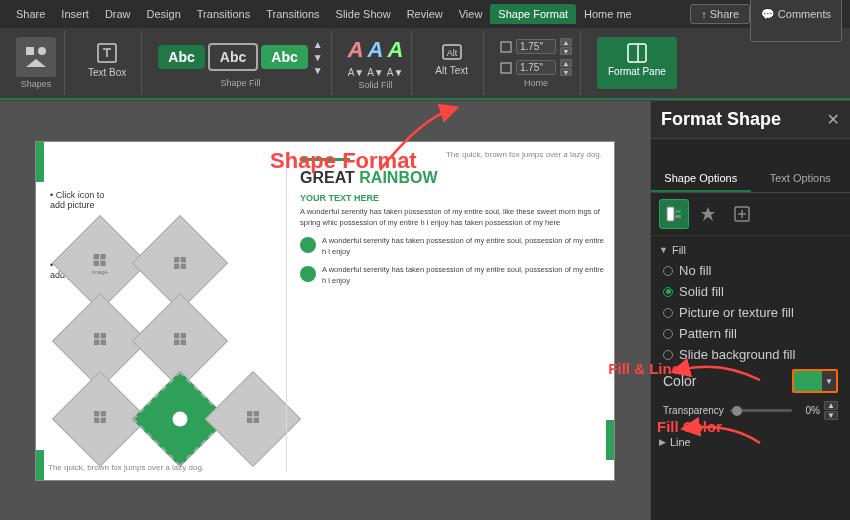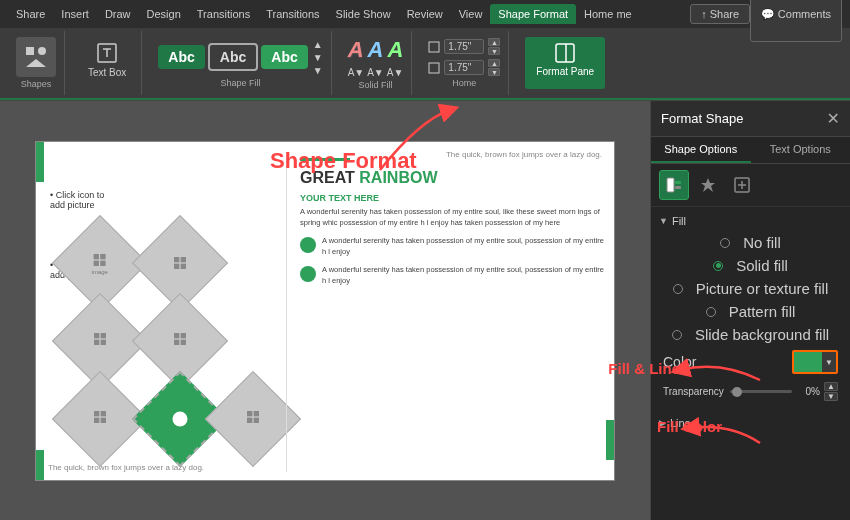--- a/index.html
+++ b/index.html
@@ -48,36 +48,36 @@
     .slide-body-text { font-size: 7.5px; color: #444; line-height: 1.4; margin-bottom: 8px; }
     .green-line { height: 3px; background: #2ea05a; width: 50px; margin-bottom: 8px; }
 
     .bullet-item { display: flex; align-items: flex-start; gap: 6px; margin-bottom: 8px; }
     .bullet-dot { width: 16px; height: 16px; background: #2ea05a; border-radius: 50%; flex-shrink: 0; margin-top: 1px; }
     .bullet-item-text { font-size: 7.5px; color: #444; line-height: 1.4; }
 
     
     .format-panel { width: 200px; background: #252525; border-left: 1px solid #444; display: flex; flex-direction: column; }
     .panel-header { background: #2d2d2d; padding: 8px 10px; display: flex; align-items: center; justify-content: space-between; border-bottom: 1px solid #444; }
-    .panel-title { font-size: 13px; color: #fff; font-weight: 400; }
+    .panel-title { font-size: 18px; color: #fff; font-weight: 700; }
     .panel-close { color: #aaa; cursor: pointer; font-size: 16px; }
 
     .panel-tabs { display: flex; border-bottom: 1px solid #444; }
-    .panel-tab { flex: 1; text-align: center; padding: 6px 4px; font-size: 11px; color: #aaa; cursor: pointer; }
+    .panel-tab { flex: 1; text-align: center; padding: 6px 4px; font-size: 11px; color: #aaa; cursor: pointer; margin-top: 27px; }
     .panel-tab.active { color: #fff; border-bottom: 2px solid #1f7846; }
 
     .panel-icons { display: flex; gap: 4px; padding: 6px 8px; border-bottom: 1px solid #333; }
     .panel-icon-btn { width: 30px; height: 30px; background: transparent; border: 1px solid transparent; border-radius: 3px; display: flex; align-items: center; justify-content: center; cursor: pointer; color: #ccc; font-size: 14px; }
     .panel-icon-btn.active { background: #1f7846; border-color: #2ea05a; }
 
     .panel-section { padding: 4px 8px; }
     .section-header { display: flex; align-items: center; gap: 4px; font-size: 11px; color: #ccc; padding: 4px 0; cursor: pointer; }
     .section-arrow { font-size: 9px; color: #aaa; }
 
-    .fill-option { display: flex; align-items: center; gap: 13px; padding: 3px 4px; font-size: 15px; color: #ccc; justify-content: center; }
+    .fill-option { display: flex; align-items: center; gap: 6px; padding: 3px 4px; font-size: 13px; color: #ccc; }
     .radio-circle { width: 10px; height: 10px; border: 1px solid #888; border-radius: 50%; flex-shrink: 0; display: flex; align-items: center; justify-content: center; }
     .radio-circle.selected { border-color: #2ea05a; }
     .radio-circle.selected::after { content: ''; width: 5px; height: 5px; background: #2ea05a; border-radius: 50%; }
 
     .color-row { display: flex; align-items: center; padding: 4px 4px; gap: 4px; }
     .color-label { font-size: 14px; color: #ccc; flex: 1; }
 
     .transparency-row { display: flex; align-items: center; padding: 4px 4px; gap: 4px; }
     .trans-label { font-size: 10px; color: #ccc; flex: 1; }
     .slider-track { flex: 1; height: 3px; background: #555; border-radius: 2px; position: relative; }
@@ -171,20 +171,29 @@
           </div>
           <div style="display:flex; gap:3px; align-items:center;">
             <div style="font-size:10px; color:#ccc;">A▼</div>
             <div style="font-size:10px; color:#ccc;">A▼</div>
             <div style="font-size:10px; color:#ccc;">A▼</div>
           </div>
         </div>
         <span class="ribbon-group-label">Solid Fill</span>
       </div>
 
+      <div class="ribbon-group">
+        <button class="ribbon-btn" style="flex-direction:column; height:52px; font-size:10px; color:#ccc;">
+          <svg width="22" height="22" viewBox="0 0 22 22" fill="none" stroke="#ccc" stroke-width="1.5">
+              <rect x="2" y="4" width="18" height="14" rx="2"></rect>
+              <text x="11" y="15" text-anchor="middle" fill="#ccc" font-size="9" stroke="none">Alt</text>
+            </svg>
+          <span>Alt Text</span>
+        </button>
+      </div>
 
 
       <div class="ribbon-group">
         <div style="display:flex; flex-direction:column; gap:4px;">
           <div style="display:flex; align-items:center; gap:4px;">
             <svg width="12" height="12" viewBox="0 0 12 12" fill="none" stroke="#ccc" stroke-width="1">
                 <rect x="1" y="1" width="10" height="10"></rect>
               </svg>
             <input type="text" value="1.75&quot;" style="width: 40px; background: rgb(68, 68, 68); border: 1px solid rgb(102, 102, 102); color: rgb(204, 204, 204); font-size: 10px; padding: 1px 3px; border-radius: 2px;">
             <div style="display:flex; flex-direction:column; gap:1px;">

